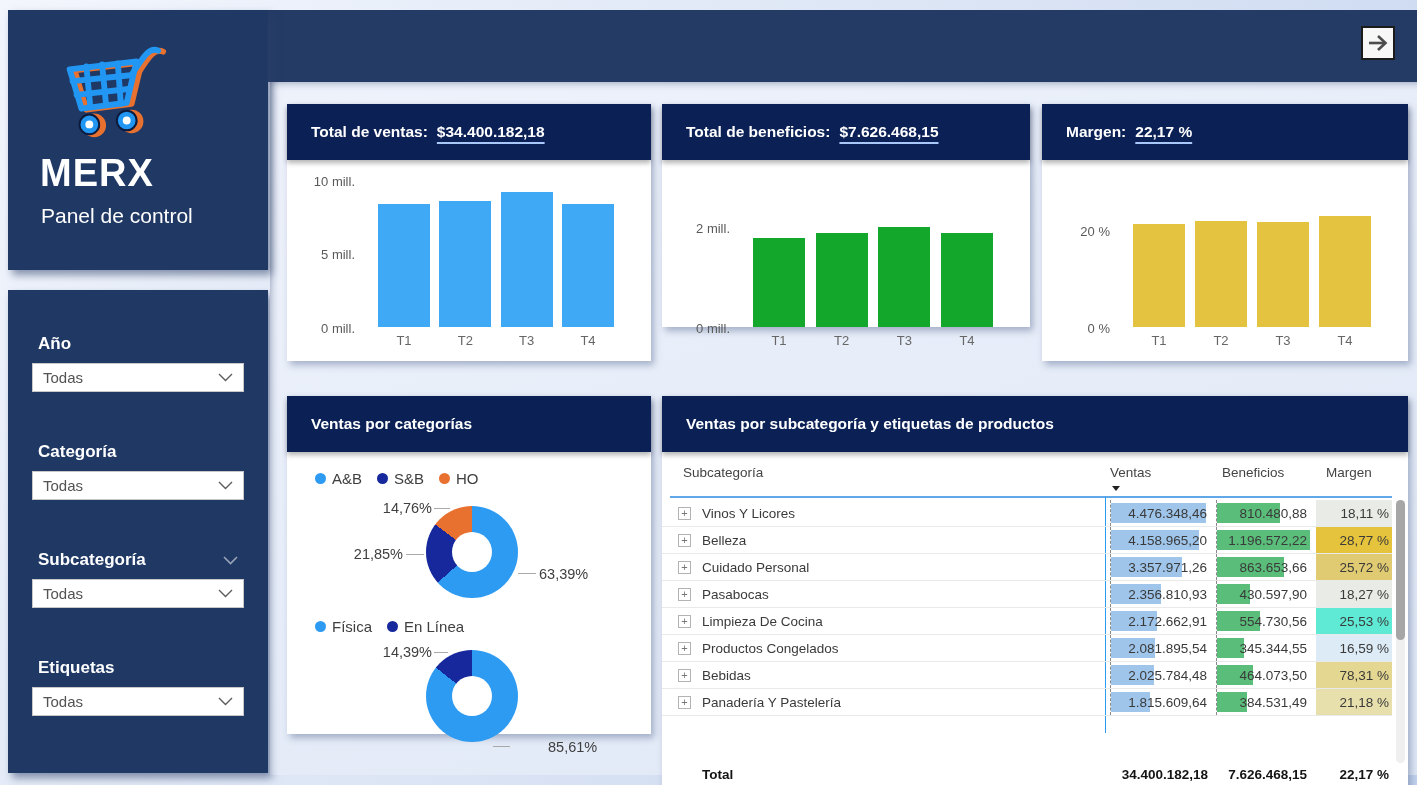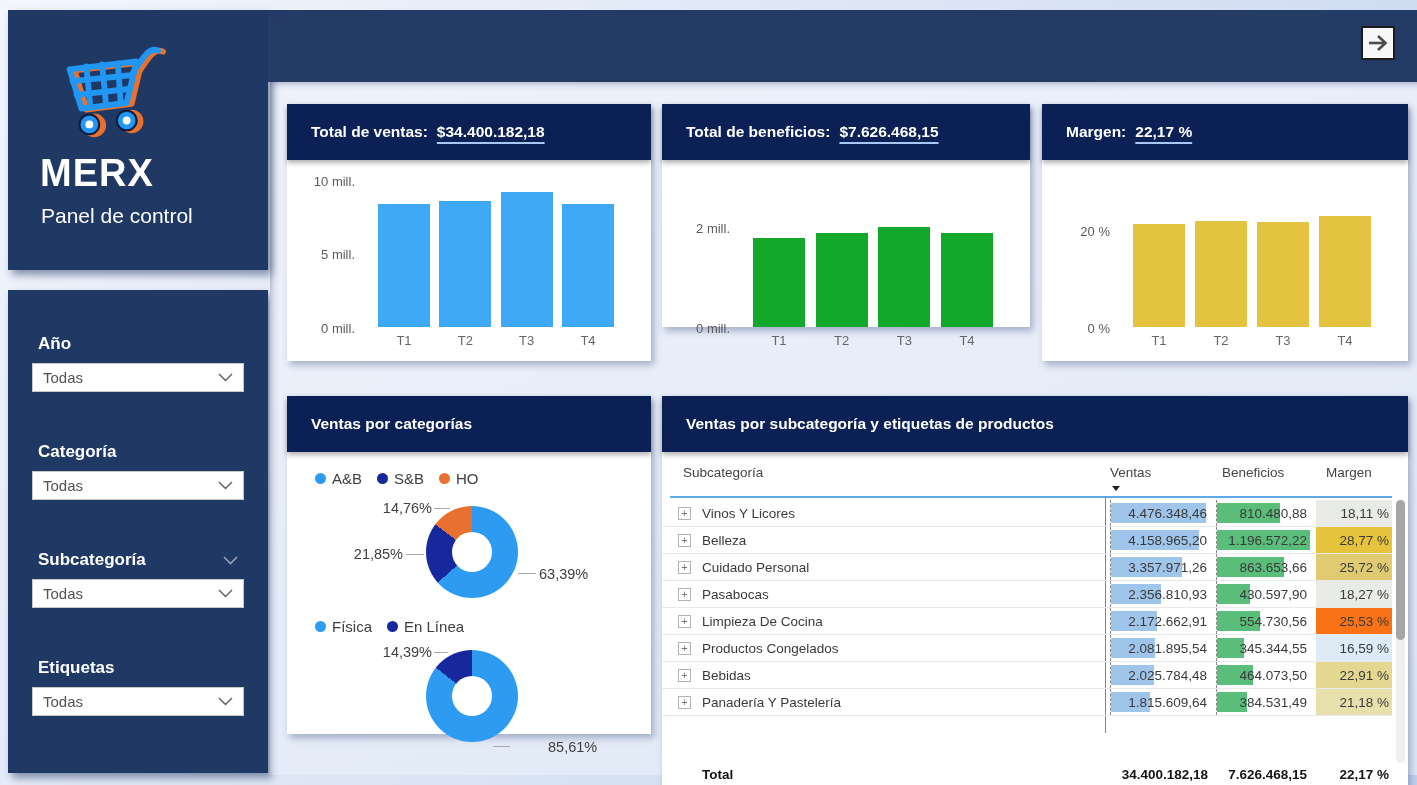--- a/index.html
+++ b/index.html
@@ -421,21 +421,21 @@
     <span class="expand"></span>
     <span class="t-name">Limpieza De Cocina</span>
     <span class="t-ventas">
               <i class="dbar" style="width: 46.685%; background: rgb(159, 197, 235);"></i>
               <i class="tval">2.172.662,91</i>
             </span>
     <span class="t-benef">
               <i class="dbar" style="width: 46.36%; background: rgb(90, 189, 122);"></i>
               <i class="tval">554.730,56</i>
             </span>
-    <span class="t-margen" style="background: #f97316;">25,53 %</span>
+    <span class="t-margen" style="background: #5eead4;">25,53 %</span>
   </div>
           <div class="trow">
     <span class="expand"></span>
     <span class="t-name">Productos Congelados</span>
     <span class="t-ventas">
               <i class="dbar" style="width: 44.7347%; background: rgb(159, 197, 235);"></i>
               <i class="tval">2.081.895,54</i>
             </span>
     <span class="t-benef">
               <i class="dbar" style="width: 28.8612%; background: rgb(90, 189, 122);"></i>
@@ -447,21 +447,21 @@
     <span class="expand"></span>
     <span class="t-name">Bebidas</span>
     <span class="t-ventas">
               <i class="dbar" style="width: 43.529%; background: rgb(159, 197, 235);"></i>
               <i class="tval">2.025.784,48</i>
             </span>
     <span class="t-benef">
               <i class="dbar" style="width: 38.7836%; background: rgb(90, 189, 122);"></i>
               <i class="tval">464.073,50</i>
             </span>
-    <span class="t-margen" style="background: rgb(227, 215, 145);">22,91 %</span>
+    <span class="t-margen" style="background: rgb(227, 215, 145);">78,31 %</span>
   </div>
           <div class="trow">
     <span class="expand"></span>
     <span class="t-name">Panadería Y Pastelería</span>
     <span class="t-ventas">
               <i class="dbar" style="width: 39.0129%; background: rgb(159, 197, 235);"></i>
               <i class="tval">1.815.609,64</i>
             </span>
     <span class="t-benef">
               <i class="dbar" style="width: 32.1361%; background: rgb(90, 189, 122);"></i>

